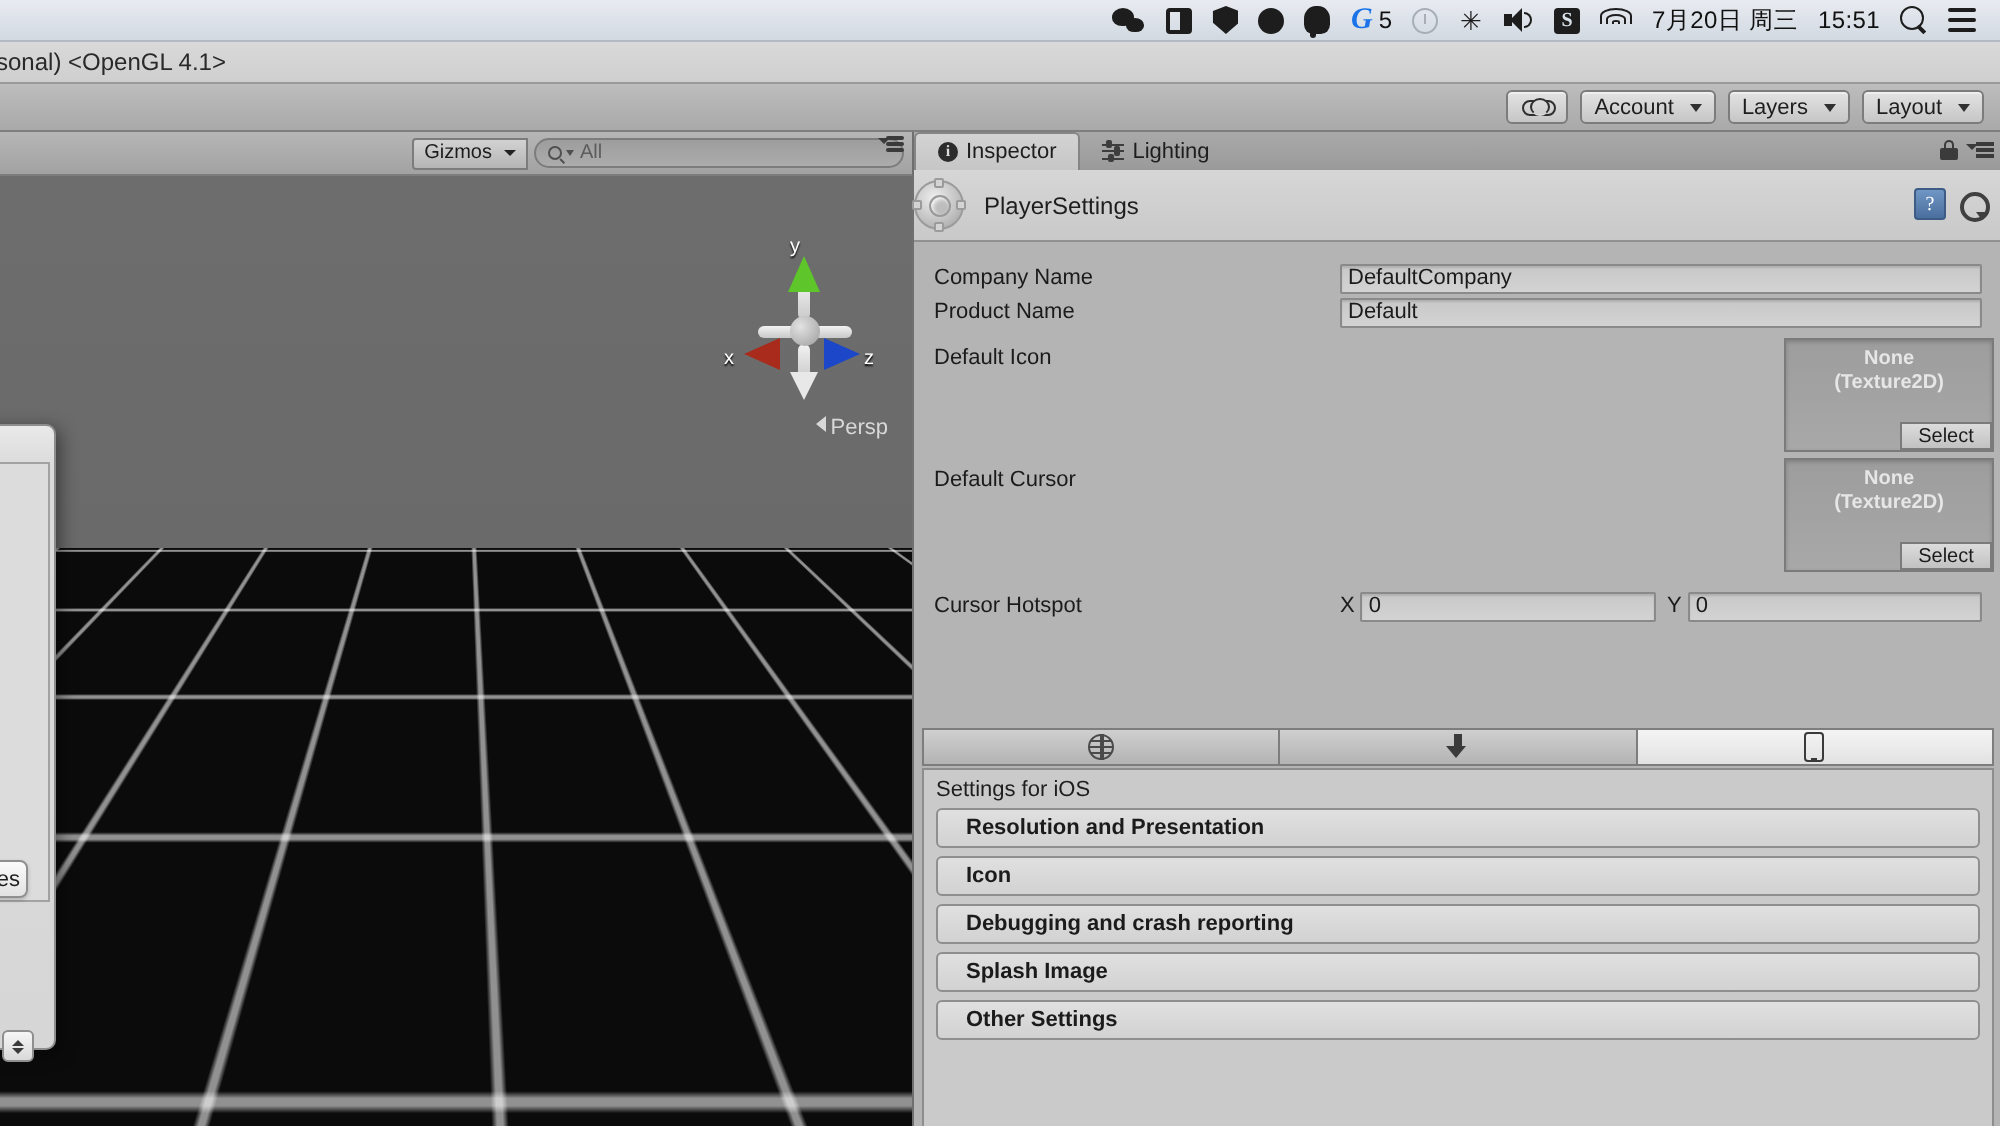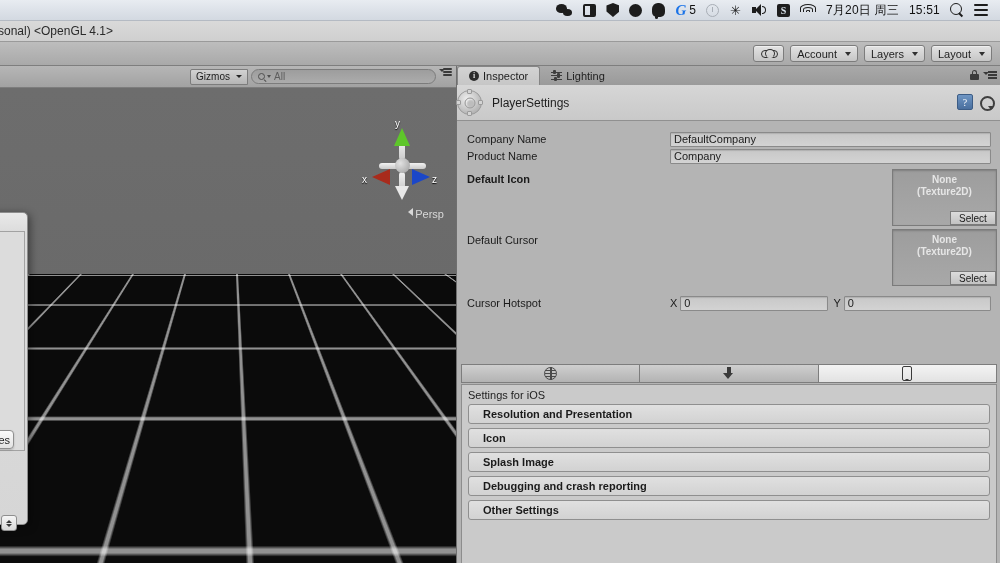--- a/index.html
+++ b/index.html
@@ -88,21 +88,21 @@
 
   
   #scene{
     position:absolute; top:66px; left:0; width:456px; height:497px;
     background:#636363; overflow:hidden;
   }
   #scene-toolbar{
     position:absolute; top:0; left:0; width:456px; height:22px;
     background:linear-gradient(180deg,#b6b6b6 0%,#a2a2a2 100%);
     border-bottom:1px solid #7d7d7d;
-    display:flex; align-items:center; justify-content:flex-end; padding-right:20px;
+    display:flex; align-items:center; justify-content:flex-end; padding-right:4px;
   }
   .gizmos-btn{
     height:16px; background:linear-gradient(180deg,#d2d2d2,#b5b5b5);
     border:1px solid #7c7c7c; border-radius:2px 0 0 2px;
     display:flex;align-items:center;padding:0 5px;font-size:10px;color:#1c1c1c;
   }
   .gizmos-btn .caret{margin-left:6px;width:0;height:0;border-left:3px solid transparent;border-right:3px solid transparent;border-top:3.5px solid #222;}
   .scene-search{
     height:15px;width:185px;margin-left:3px;
     background:linear-gradient(180deg,#9d9d9d,#acacac);
@@ -489,24 +489,24 @@
 
   <div id="insp-body">
 
     <div class="row" style="margin-top:10px;">
       <span class="lbl">Company Name</span>
       <span class="tf">DefaultCompany</span>
     </div>
 
     <div class="row" style="margin-top:1px;">
       <span class="lbl">Product Name</span>
-      <span class="tf">Company</span>
-    </div>
-
-    <div class="row" style="margin-top:7px;font-weight:bold;">
+      <span class="tf">Default</span>
+    </div>
+
+    <div class="row" style="margin-top:7px;">
       <span class="lbl">Default Icon</span>
     </div>
     <div class="objfield" style="right:4px;top:48px;">
       <div class="ftxt">
         <div>None</div>
         <div>(Texture2D)</div>
       </div>
       <div class="selbtn">Select</div>
     </div>
 
@@ -541,19 +541,19 @@
       </div>
       <div class="plat active">
         <span class="phone"></span>
       </div>
     </div>
 
     <div id="settings-area">
       <div id="settings-label">Settings for iOS</div>
       <div class="sect">Resolution and Presentation</div>
       <div class="sect">Icon</div>
+      <div class="sect">Debugging and crash reporting</div>
       <div class="sect">Splash Image</div>
-      <div class="sect">Debugging and crash reporting</div>
       <div class="sect">Other Settings</div>
     </div>
 
   </div>
 </div>
 
 </body></html>

